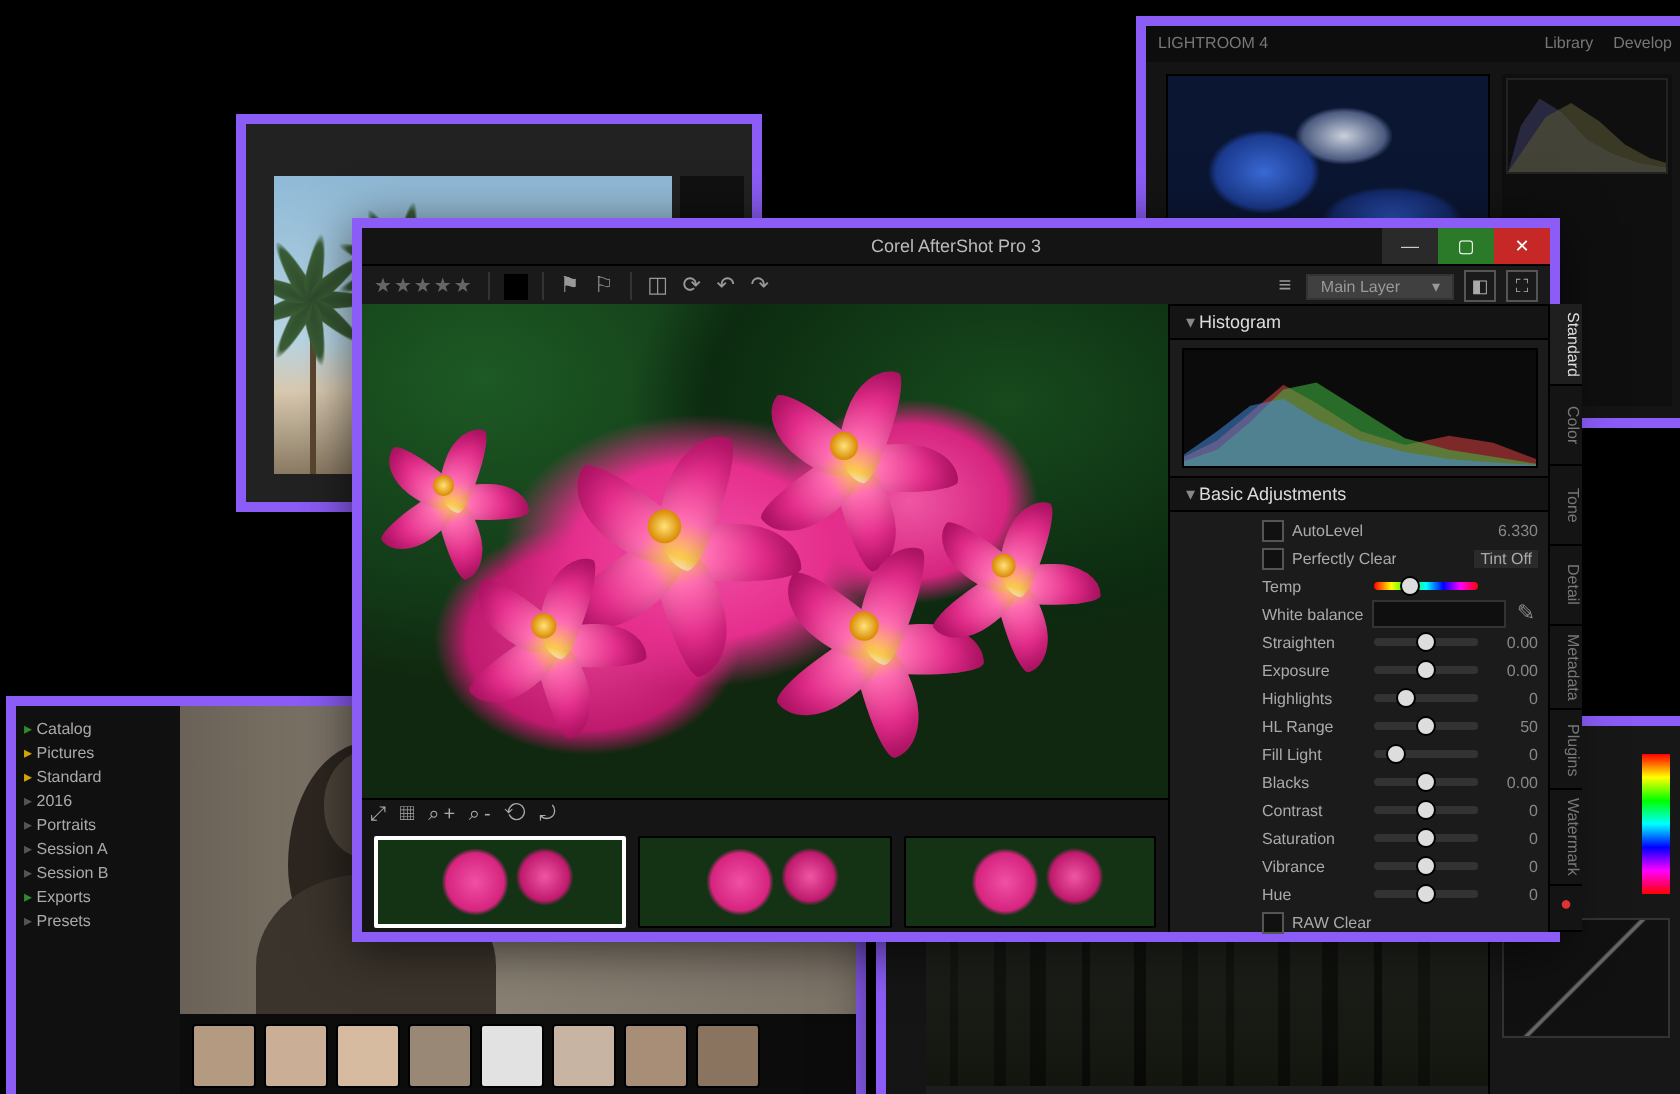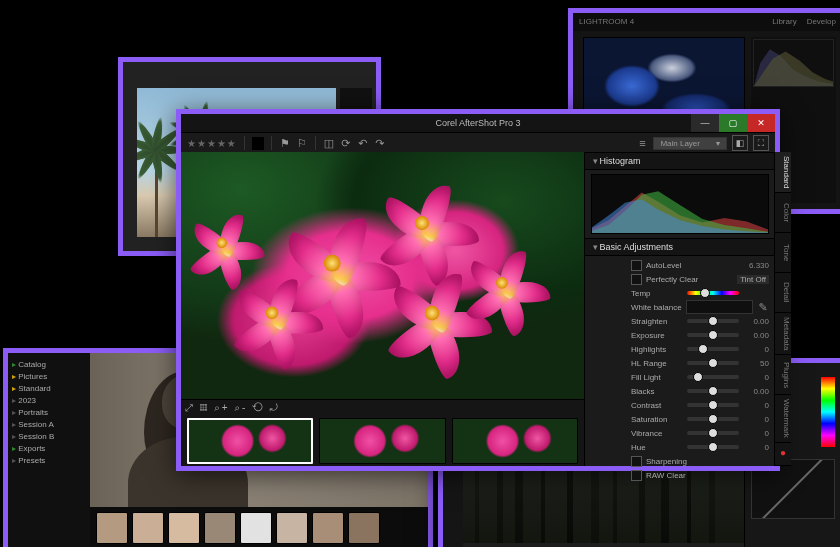--- a/index.html
+++ b/index.html
@@ -207,21 +207,21 @@
       </div>
     </div>
     <div class="stripR"></div>
   </div>
 
   <div id="winC" class="win">
     <div class="side" id="cTree">
         <div class="row g">Catalog</div>
         <div class="row y">Pictures</div>
         <div class="row y">Standard</div>
-        <div class="row ">2023</div>
+        <div class="row ">2016</div>
         <div class="row ">Portraits</div>
         <div class="row ">Session A</div>
         <div class="row ">Session B</div>
         <div class="row g">Exports</div>
         <div class="row ">Presets</div>
       </div>
     <div class="view">
       <div class="silh">
         <div class="hair"></div>
           <div class="body"></div>
@@ -459,24 +459,20 @@
             </div>
             <div class="adjrow">
               <span class="lbl">Hue</span>
               <span class="track">
                 <span class="knob" style="left:50%"></span>
               </span>
               <span class="val">0</span>
             </div>
             <div class="adjrow">
               <span class="cb"></span>
-              <span class="lbl" style="width:auto">Sharpening</span>
-            </div>
-            <div class="adjrow">
-              <span class="cb"></span>
               <span class="lbl" style="width:auto">RAW Clear</span>
             </div>
           </div>
         <div class="rtabs" id="rtabs">
             <div class="on">Standard</div>
             <div>Color</div>
             <div>Tone</div>
             <div>Detail</div>
             <div>Metadata</div>
             <div>Plugins</div>

